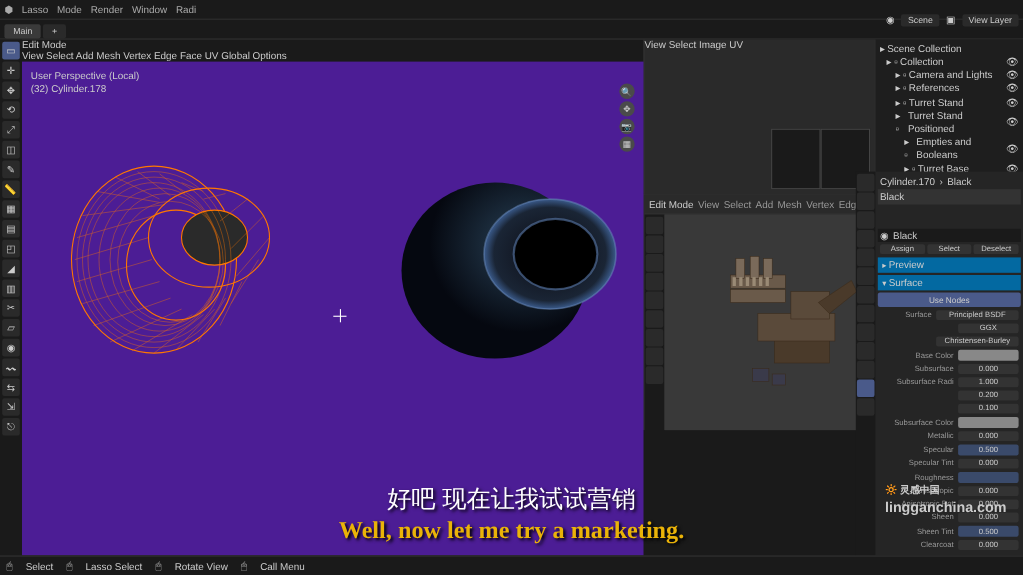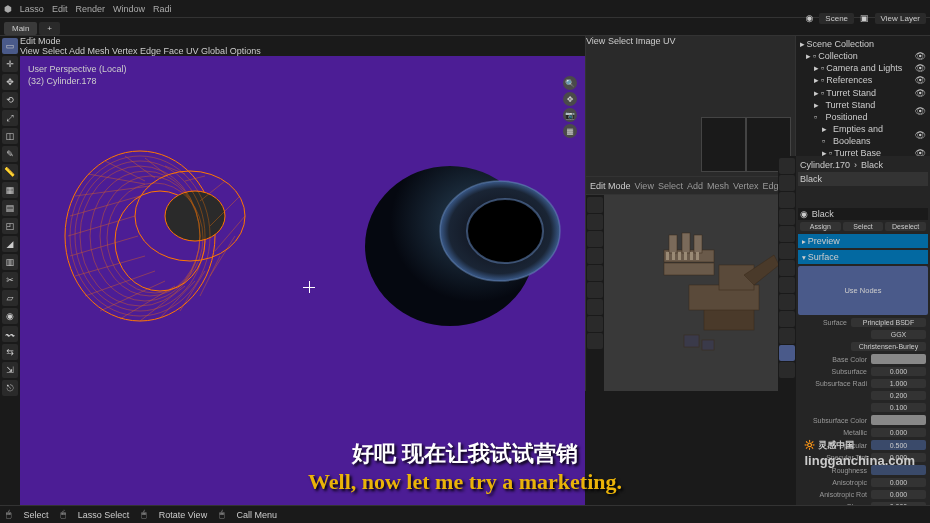--- a/index.html
+++ b/index.html
@@ -46,38 +46,38 @@
 .props-panel{flex:1;width:135px;position:absolute;right:0;top:36px;bottom:18px;background:#252525;border-left:1px solid #333;display:flex;flex-direction:column}
 .outliner{height:120px;background:#1e1e1e;overflow:hidden;padding:2px;font-size:7.5px;line-height:1.35}
 .outliner .item{display:flex;align-items:center;gap:2px;padding:0 2px;color:#bbb}
 .props-body{flex:1;padding:2px;font-size:7.5px;overflow:hidden}
 .props-row{display:flex;align-items:center;gap:4px;padding:1px 2px;margin:1px 0}
 .props-row .lbl{flex:1;text-align:right;color:#999;font-size:7px}
 .props-row .val{width:55px;background:#333;padding:1px 4px;border-radius:2px;font-size:7px;text-align:center}
 .props-row .slider{width:55px;height:10px;background:#3a4a6a;border-radius:2px;position:relative;font-size:7px;display:flex;align-items:center;justify-content:center}
 .props-row .color-sw{width:55px;height:10px;background:#888;border-radius:2px}
 .section-hdr{background:#0369a1;padding:2px 4px;font-size:7.5px;margin:2px 0}
-.use-nodes{background:#4a5a8a;padding:20px;text-align:center;border-radius:2px;margin:2px 0;font-size:7.5px}
+.use-nodes{background:#4a5a8a;padding:2px;text-align:center;border-radius:2px;margin:2px 0;font-size:7.5px}
 .statusbar{position:absolute;bottom:0;left:0;right:0;height:18px;background:#1a1a1a;display:flex;align-items:center;padding:0 6px;gap:12px;font-size:8px;color:#888;border-top:1px solid #333}
 .subtitle{position:absolute;bottom:28px;left:0;right:0;text-align:center;pointer-events:none}
-.subtitle .cn{font-size:22px;font-weight:bold;color:#fff;text-shadow:2px 2px 3px #000}
+.subtitle .cn{font-size:22px;font-weight:normal;color:#fff;text-shadow:2px 2px 3px #000}
 .subtitle .en{font-size:22px;font-weight:bold;color:#eab308;text-shadow:2px 2px 3px #000;font-family:Georgia,serif}
 .watermark{position:absolute;bottom:55px;right:15px;font-size:18px;color:rgba(255,255,255,0.25);font-weight:bold}
 .watermark .sm{font-size:13px;display:block}
 .props-tabs{width:18px;background:#1a1a1a;position:absolute;left:-18px;top:120px;bottom:0;display:flex;flex-direction:column;gap:1px;padding-top:2px}
 .props-tabs div{width:16px;height:16px;background:#2a2a2a;border-radius:2px;margin:0 auto}
 .props-tabs div.active{background:#4a5a8a}
 </style>
 </head>
 <body>
 
 <div class="topbar">
   <span>⬢</span>
   <span>Lasso</span>
-  <span>Edit</span>
+  <span>Mode</span>
   <span>Render</span>
   <span>Window</span>
   <span>Radi</span>
 </div>
 
 <div class="workspace-tabs">
   <div class="ws-tab active">Main</div>
   <div class="ws-tab">+</div>
 </div>
 

